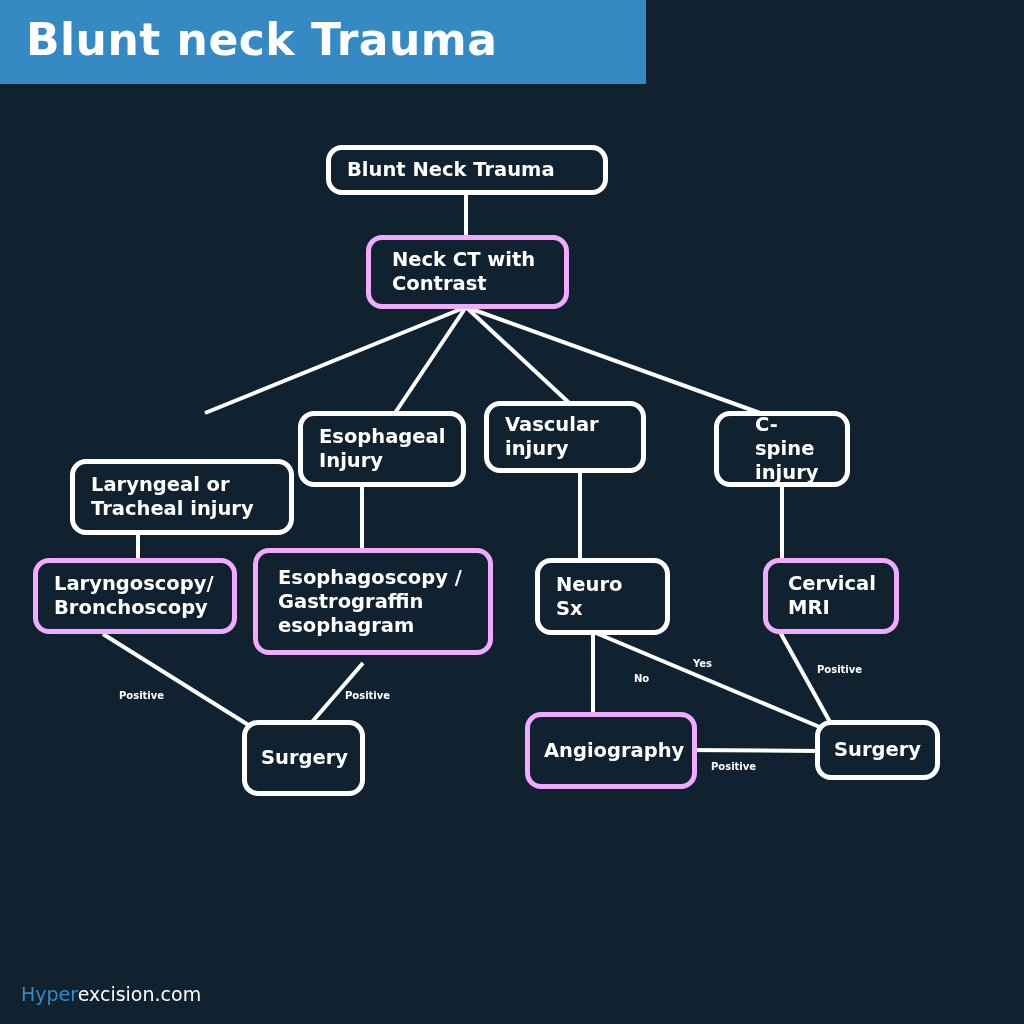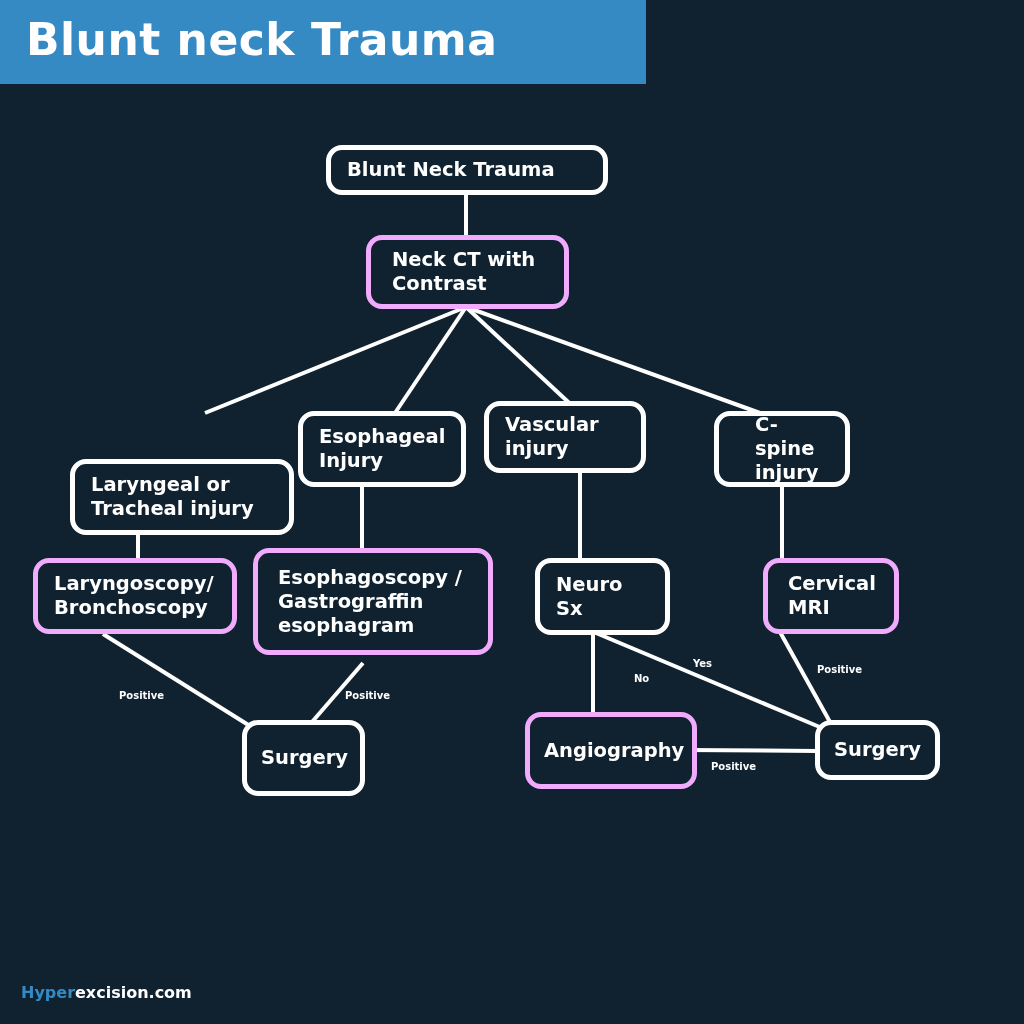--- a/index.html
+++ b/index.html
@@ -8,21 +8,21 @@
   .header { position:absolute; left:0; top:0; width:646px; height:84px; background:#358ac4; }
   .header-title { position:absolute; left:26px; top:14px; font-size:44px; font-weight:bold; color:#fff;
                   font-family:"DejaVu Sans", sans-serif; letter-spacing:0.5px; }
   svg.edges { position:absolute; left:0; top:0; width:1024px; height:1024px; }
   .node { position:absolute; box-sizing:border-box; background:#10222f; border-radius:16px;
           display:flex; align-items:center; font-weight:bold; font-size:19.5px; line-height:24px;
           padding:0 16px; white-space:pre-line; font-family:"DejaVu Sans", sans-serif; }
   .node.white { border:5px solid #ffffff; }
   .node.blue { border:5px solid #f0abfc; }
   .edge-label { position:absolute; font-weight:bold; font-size:10px; color:#fff; font-family:"DejaVu Sans", sans-serif; }
-  .footer { position:absolute; left:21px; top:983px; font-size:16px; font-weight:bold; font-family:"DejaVu Sans", sans-serif; }
+  .footer { position:absolute; left:21px; top:983px; font-size:19px; font-weight:normal; font-family:"DejaVu Sans", sans-serif; }
   .footer .a { color:#358ac4; }
   .footer .b { color:#ffffff; }
 </style>
 </head>
 <body>
 
 <div class="header">
   <div class="header-title">Blunt neck Trauma</div>
 </div>
 

